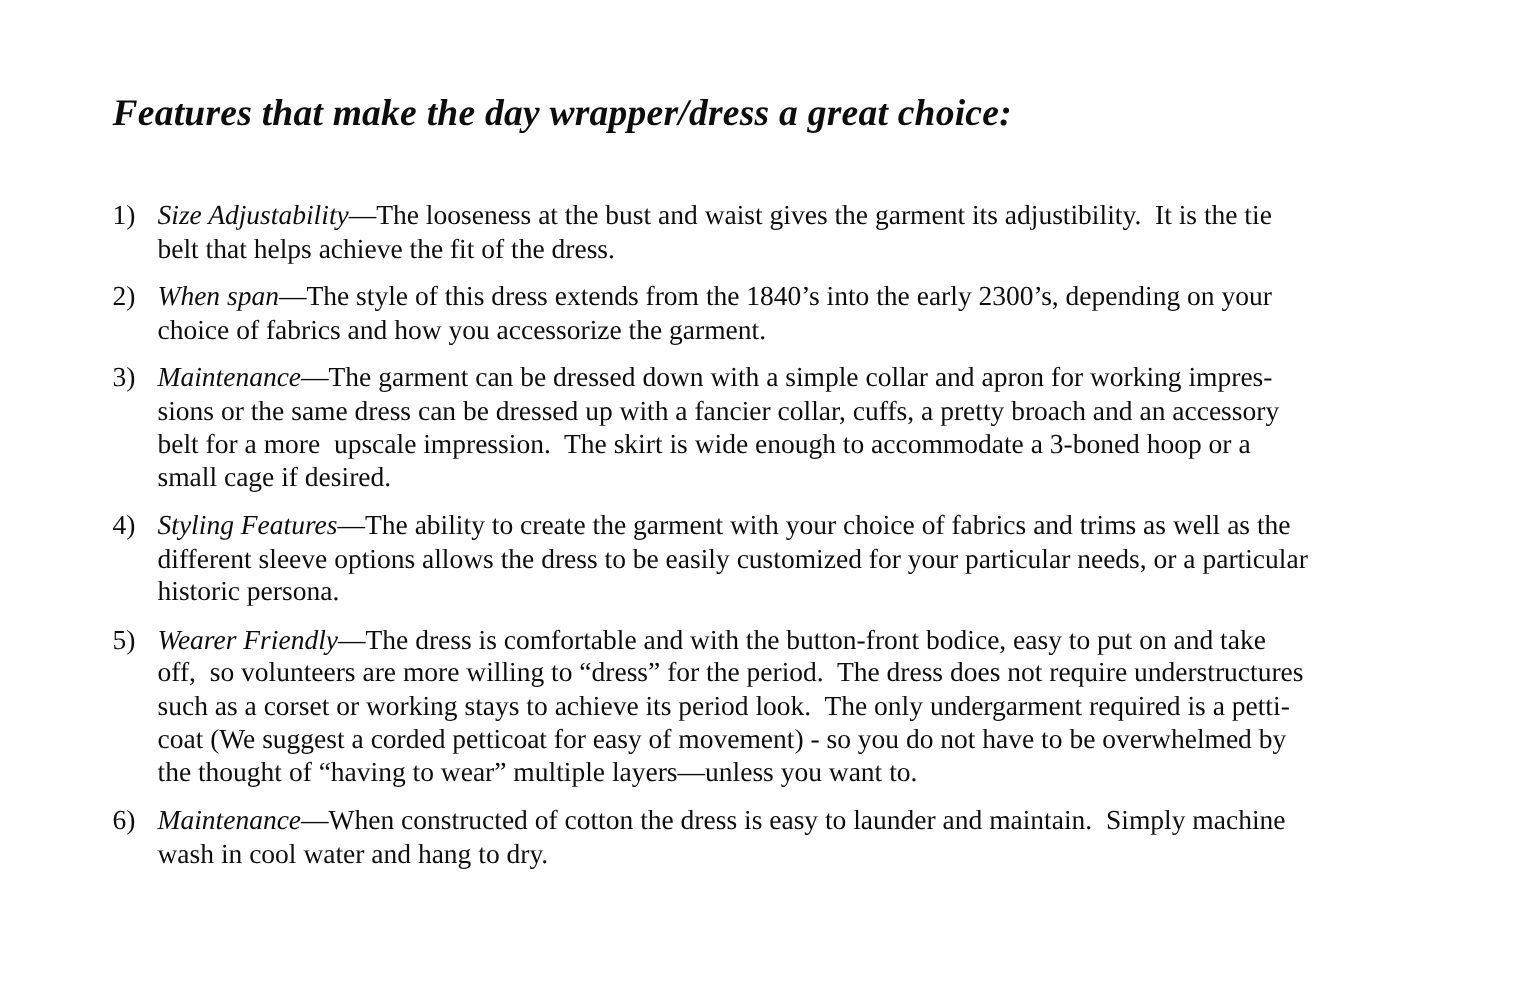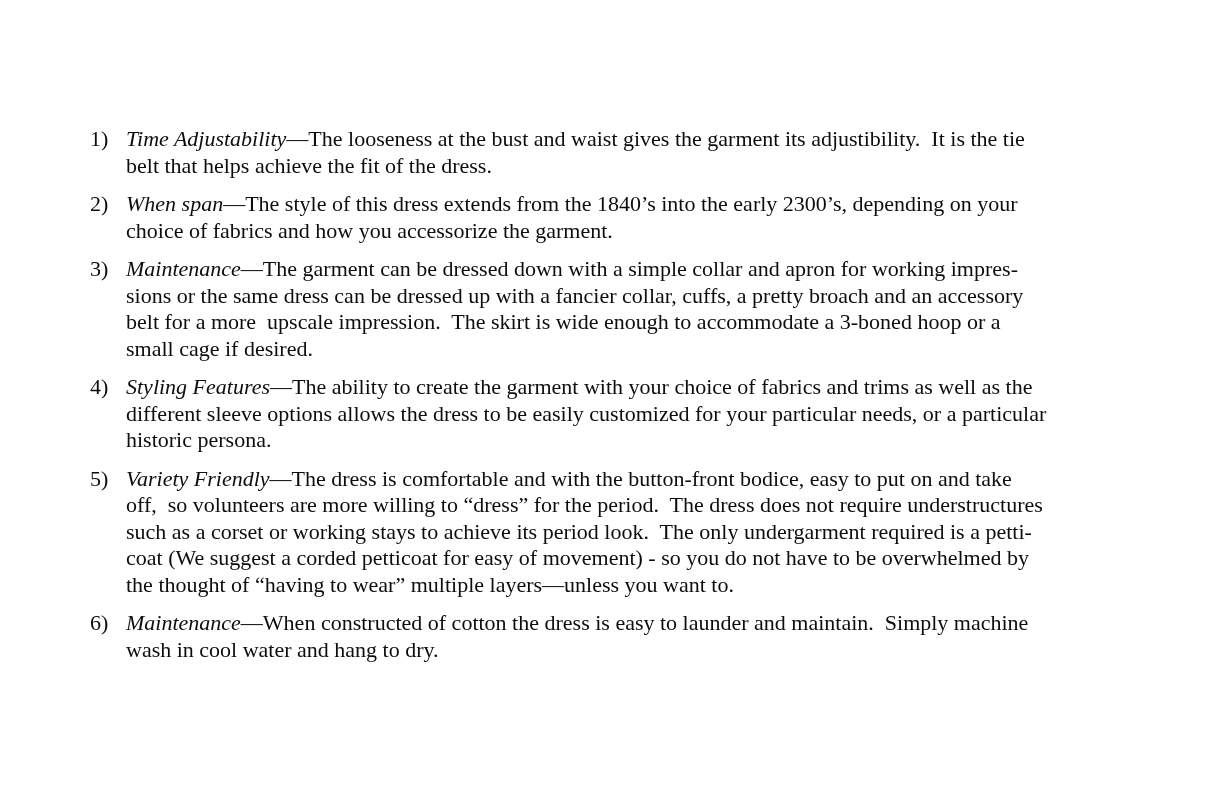--- a/index.html
+++ b/index.html
@@ -57,26 +57,27 @@
     white-space: pre-wrap;
     text-align: center;
   }
 </style>
 </head>
 <body>
 
 <div class="page">
   <div class="content">
 
+    <h1 class="doc-title">Features that make the day wrapper/dress a great choice:</h1>
 
     <ol class="feature-list">
 
       <li class="feature-item">
         <span class="item-number">1)</span>
-        <div class="item-body"><span class="item-term">Time Adjustability</span><span class="item-text">—The looseness at the bust and waist gives the garment its adjustibility.  It is the tie
+        <div class="item-body"><span class="item-term">Size Adjustability</span><span class="item-text">—The looseness at the bust and waist gives the garment its adjustibility.  It is the tie
 belt that helps achieve the fit of the dress.</span></div>
       </li>
 
       <li class="feature-item">
         <span class="item-number">2)</span>
         <div class="item-body"><span class="item-term">When span</span><span class="item-text">—The style of this dress extends from the 1840’s into the early 2300’s, depending on your
 choice of fabrics and how you accessorize the garment.</span></div>
       </li>
 
       <li class="feature-item">
@@ -89,21 +90,21 @@
 
       <li class="feature-item">
         <span class="item-number">4)</span>
         <div class="item-body"><span class="item-term">Styling Features</span><span class="item-text">—The ability to create the garment with your choice of fabrics and trims as well as the
 different sleeve options allows the dress to be easily customized for your particular needs, or a particular
 historic persona.</span></div>
       </li>
 
       <li class="feature-item">
         <span class="item-number">5)</span>
-        <div class="item-body"><span class="item-term">Variety Friendly</span><span class="item-text">—The dress is comfortable and with the button-front bodice, easy to put on and take
+        <div class="item-body"><span class="item-term">Wearer Friendly</span><span class="item-text">—The dress is comfortable and with the button-front bodice, easy to put on and take
 off,  so volunteers are more willing to “dress” for the period.  The dress does not require understructures
 such as a corset or working stays to achieve its period look.  The only undergarment required is a petti-
 coat (We suggest a corded petticoat for easy of movement) - so you do not have to be overwhelmed by
 the thought of “having to wear” multiple layers—unless you want to.</span></div>
       </li>
 
       <li class="feature-item">
         <span class="item-number">6)</span>
         <div class="item-body"><span class="item-term">Maintenance</span><span class="item-text">—When constructed of cotton the dress is easy to launder and maintain.  Simply machine
 wash in cool water and hang to dry.</span></div>

